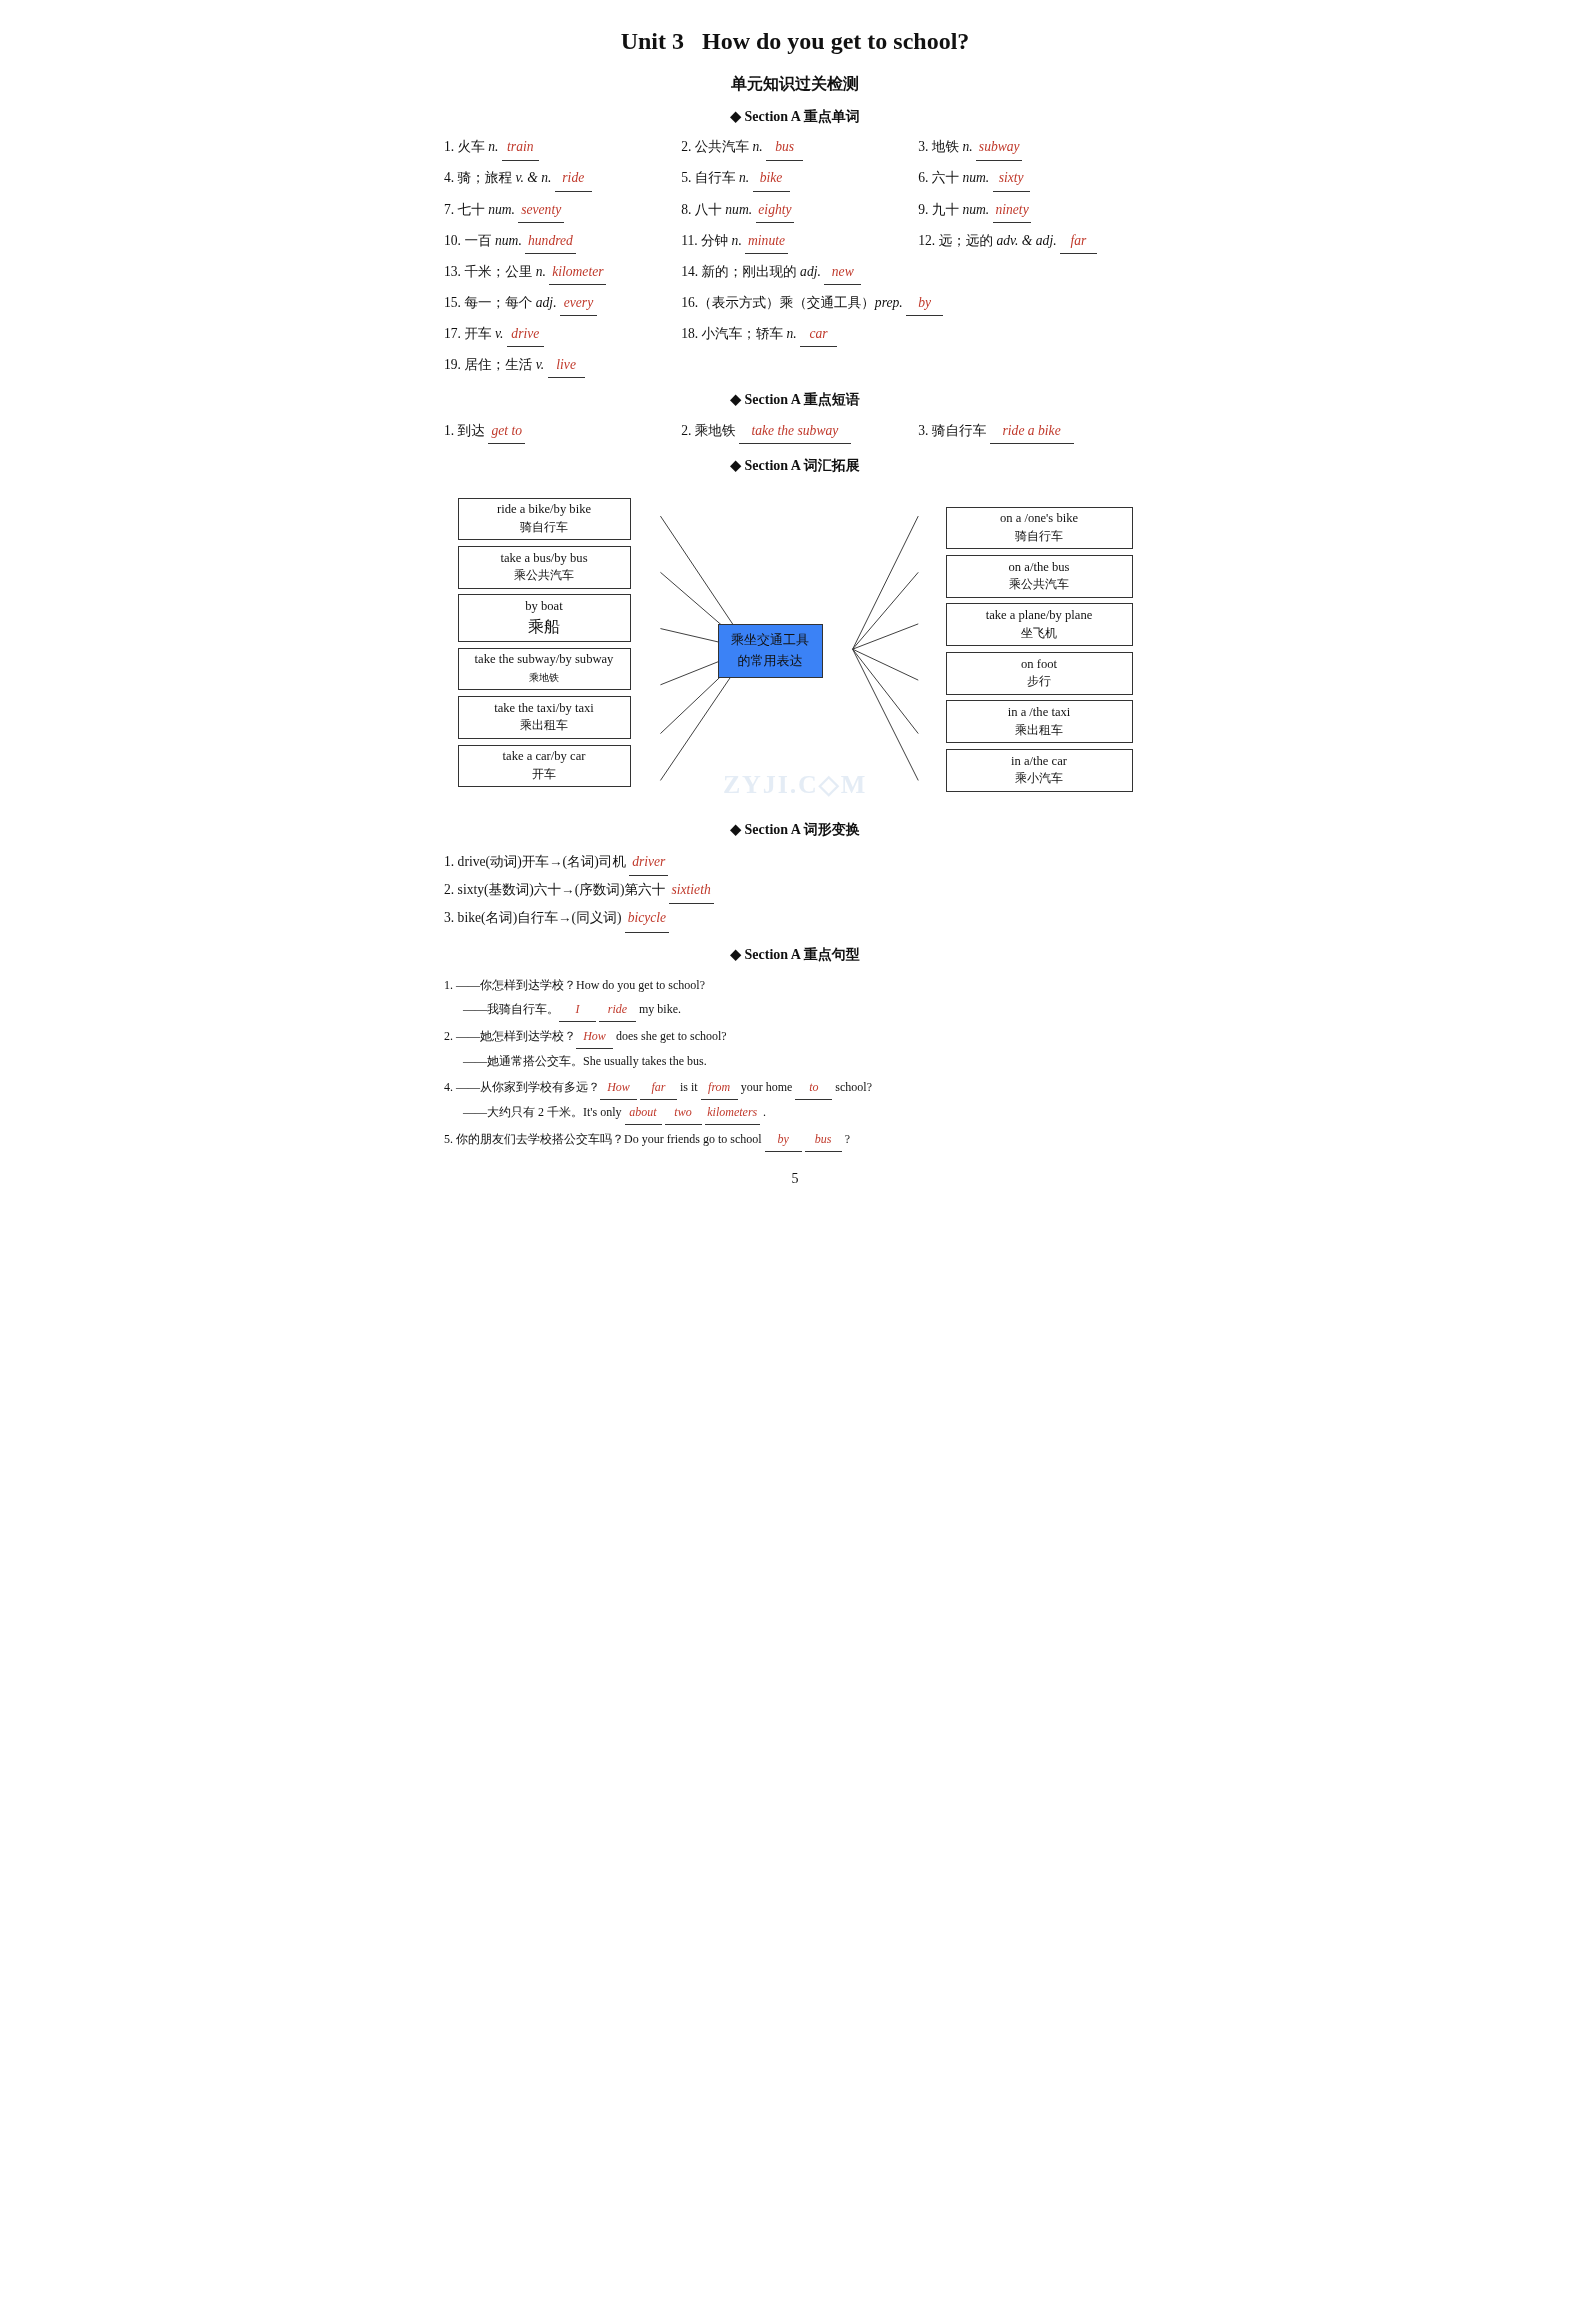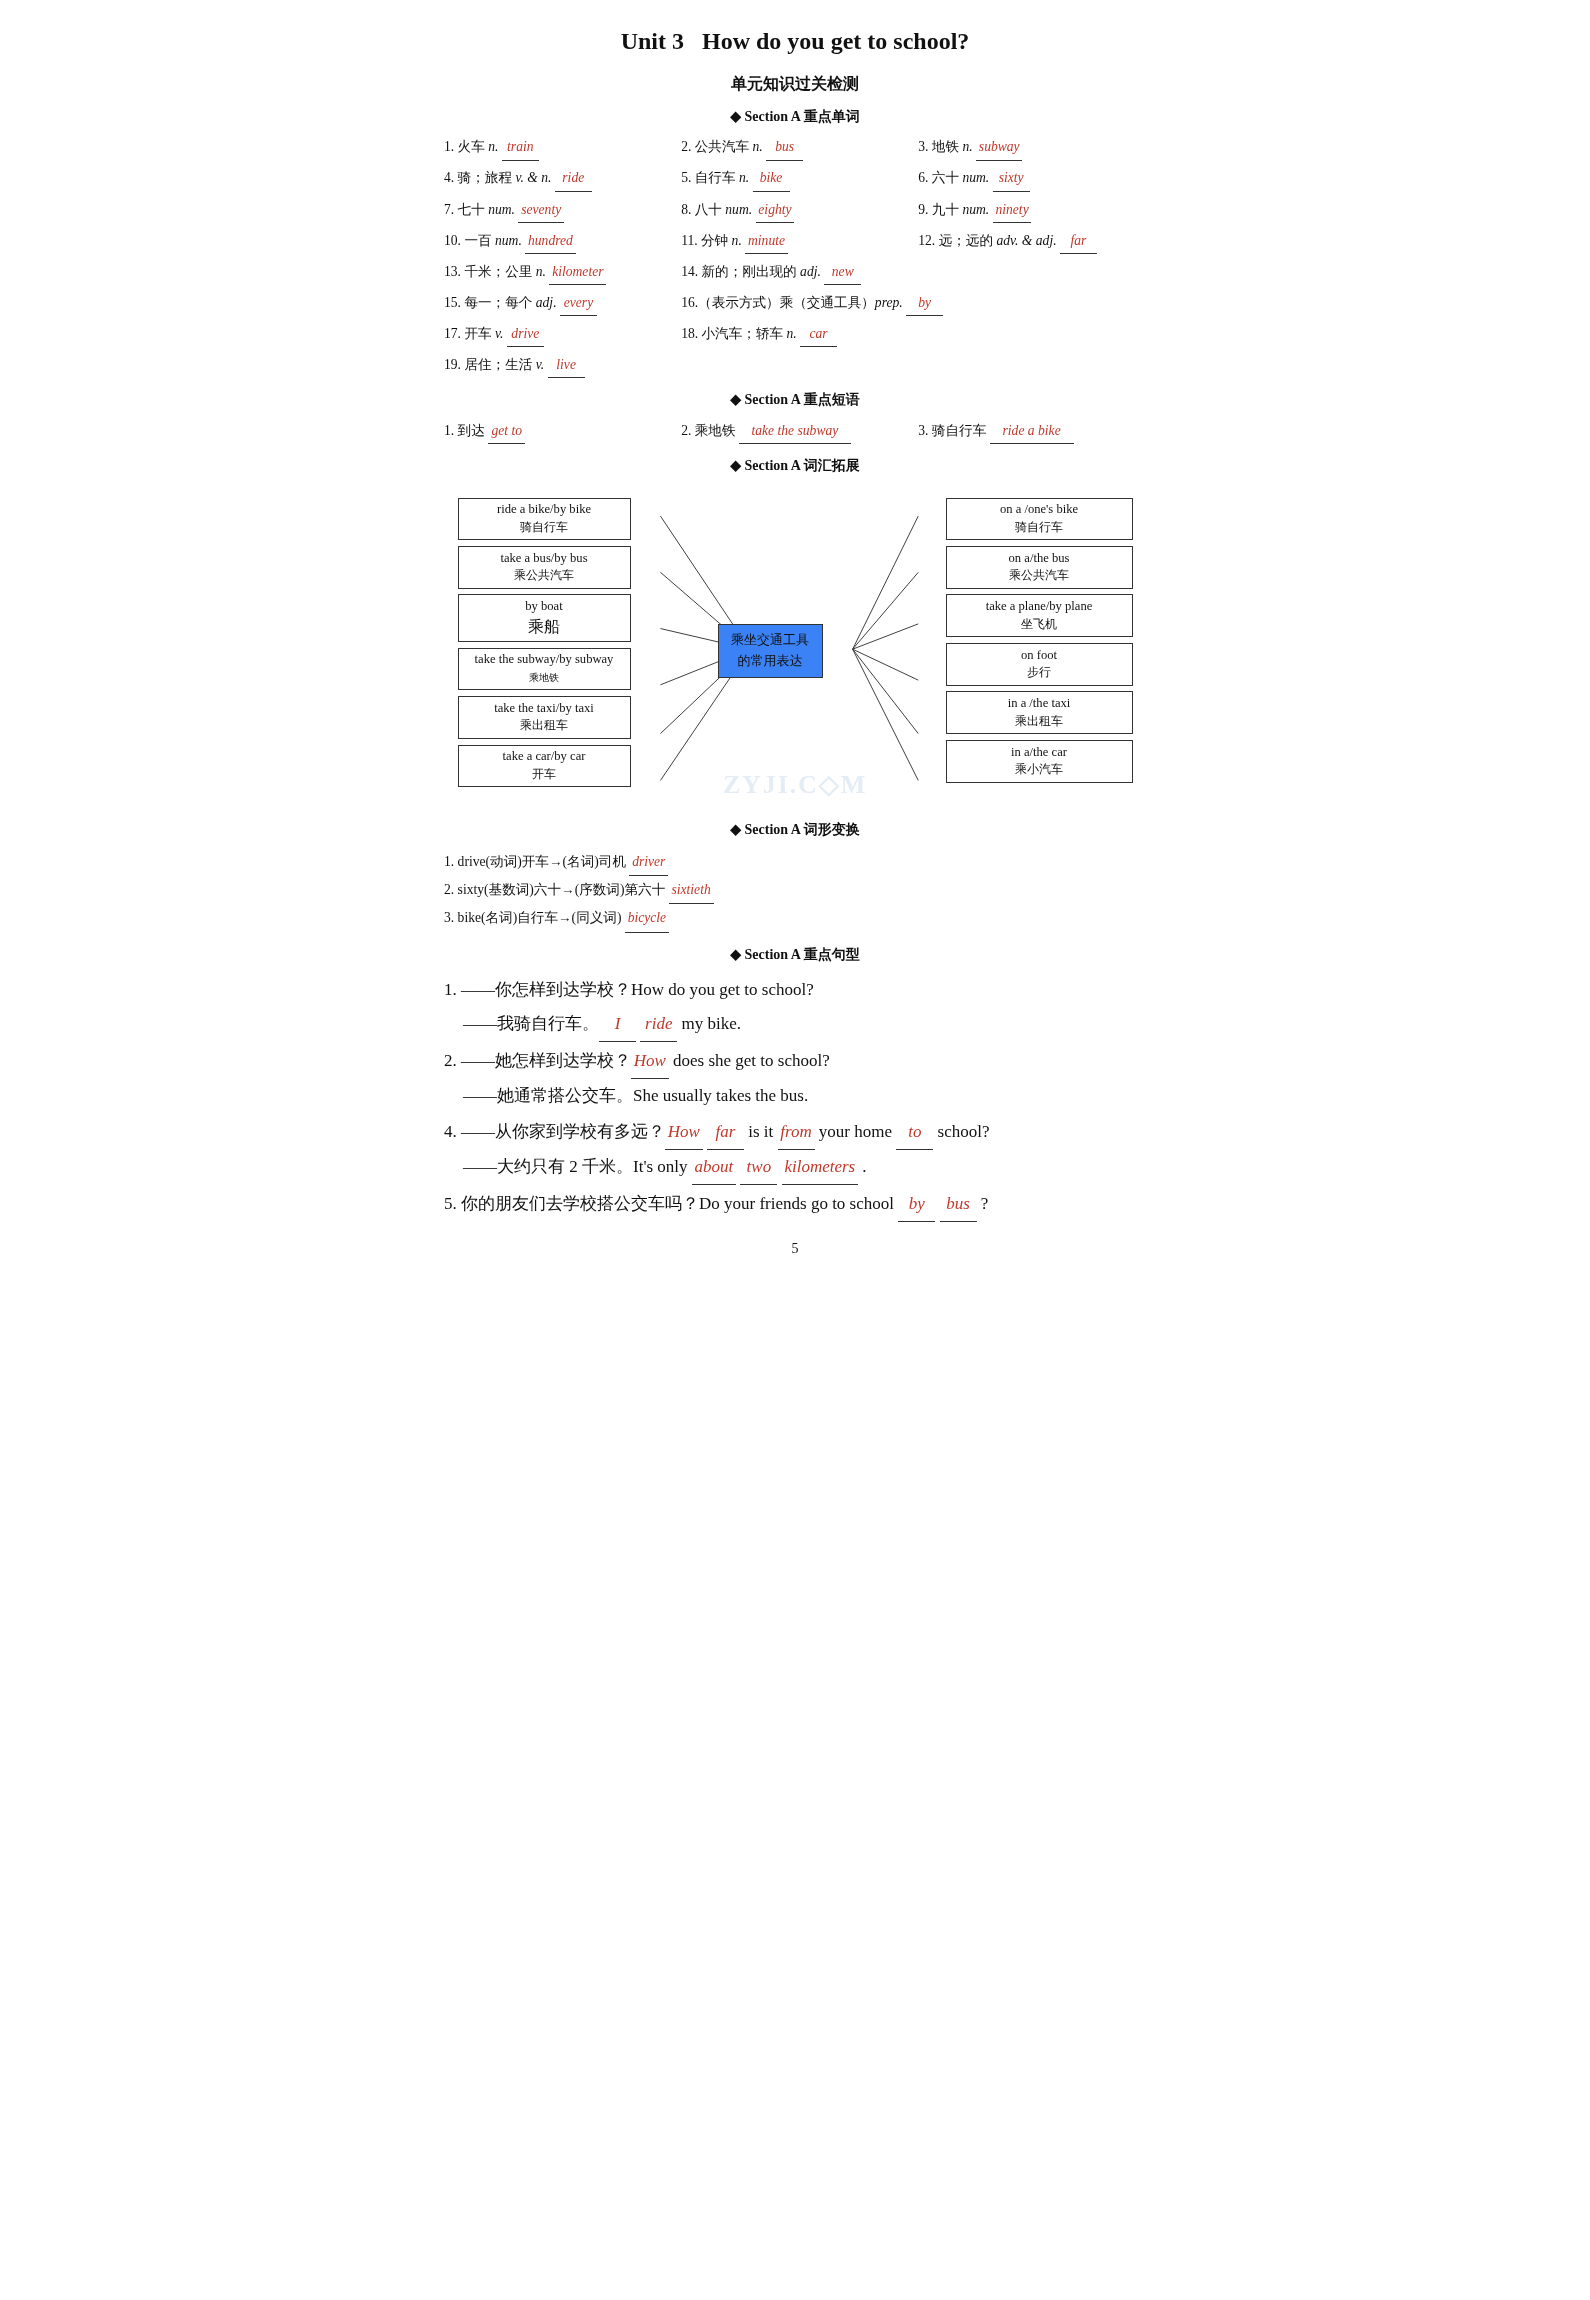--- a/index.html
+++ b/index.html
@@ -76,21 +76,21 @@
       margin-bottom: 7.5px;
     }
     .morph-item {
       font-size: 13.6px;
       line-height: 2;
     }
     .sentence-section {
       margin-bottom: 5.6px;
     }
     .sentence-item {
-      font-size: 17px;
+      font-size: 12px;
       line-height: 2;
       margin-bottom: 1.9px;
     }
     .sentence-item .q-line {
       display: block;
     }
     .sentence-item .a-line {
       display: block;
       padding-left: 19px;
     }
@@ -189,21 +189,21 @@
       <div class="diag-box">take the taxi/by taxi<br><span style="font-size:12px">乘出租车</span></div>
       <div class="diag-box">take a car/by car<br><span style="font-size:12px">开车</span></div>
     </div>
 
     
     <div style="position:absolute; top:139px; left:260px; width:105px;">
       <div class="diag-center-box">乘坐交通工具<br>的常用表达</div>
     </div>
 
     
-    <div style="position:absolute; top:13px; right:0; display:flex; flex-direction:column; gap:5.6px; width:187px;">
+    <div style="position:absolute; top:22px; right:0; display:flex; flex-direction:column; gap:5.6px; width:187px;">
       <div class="diag-box">on a /one's bike<br><span style="font-size:12px">骑自行车</span></div>
       <div class="diag-box">on a/the bus<br><span style="font-size:12px">乘公共汽车</span></div>
       <div class="diag-box">take a plane/by plane<br><span style="font-size:12px">坐飞机</span></div>
       <div class="diag-box">on foot<br><span style="font-size:12px">步行</span></div>
       <div class="diag-box">in a /the taxi<br><span style="font-size:12px">乘出租车</span></div>
       <div class="diag-box">in a/the car<br><span style="font-size:12px">乘小汽车</span></div>
     </div>
 
     
     <div style="position:absolute; bottom:8px; left:50%; transform:translateX(-50%); color:rgba(130,170,210,0.22); font-size:26px; font-weight:bold; letter-spacing:1.9px; pointer-events:none; white-space:nowrap;">ZYJI.C◇M</div>

